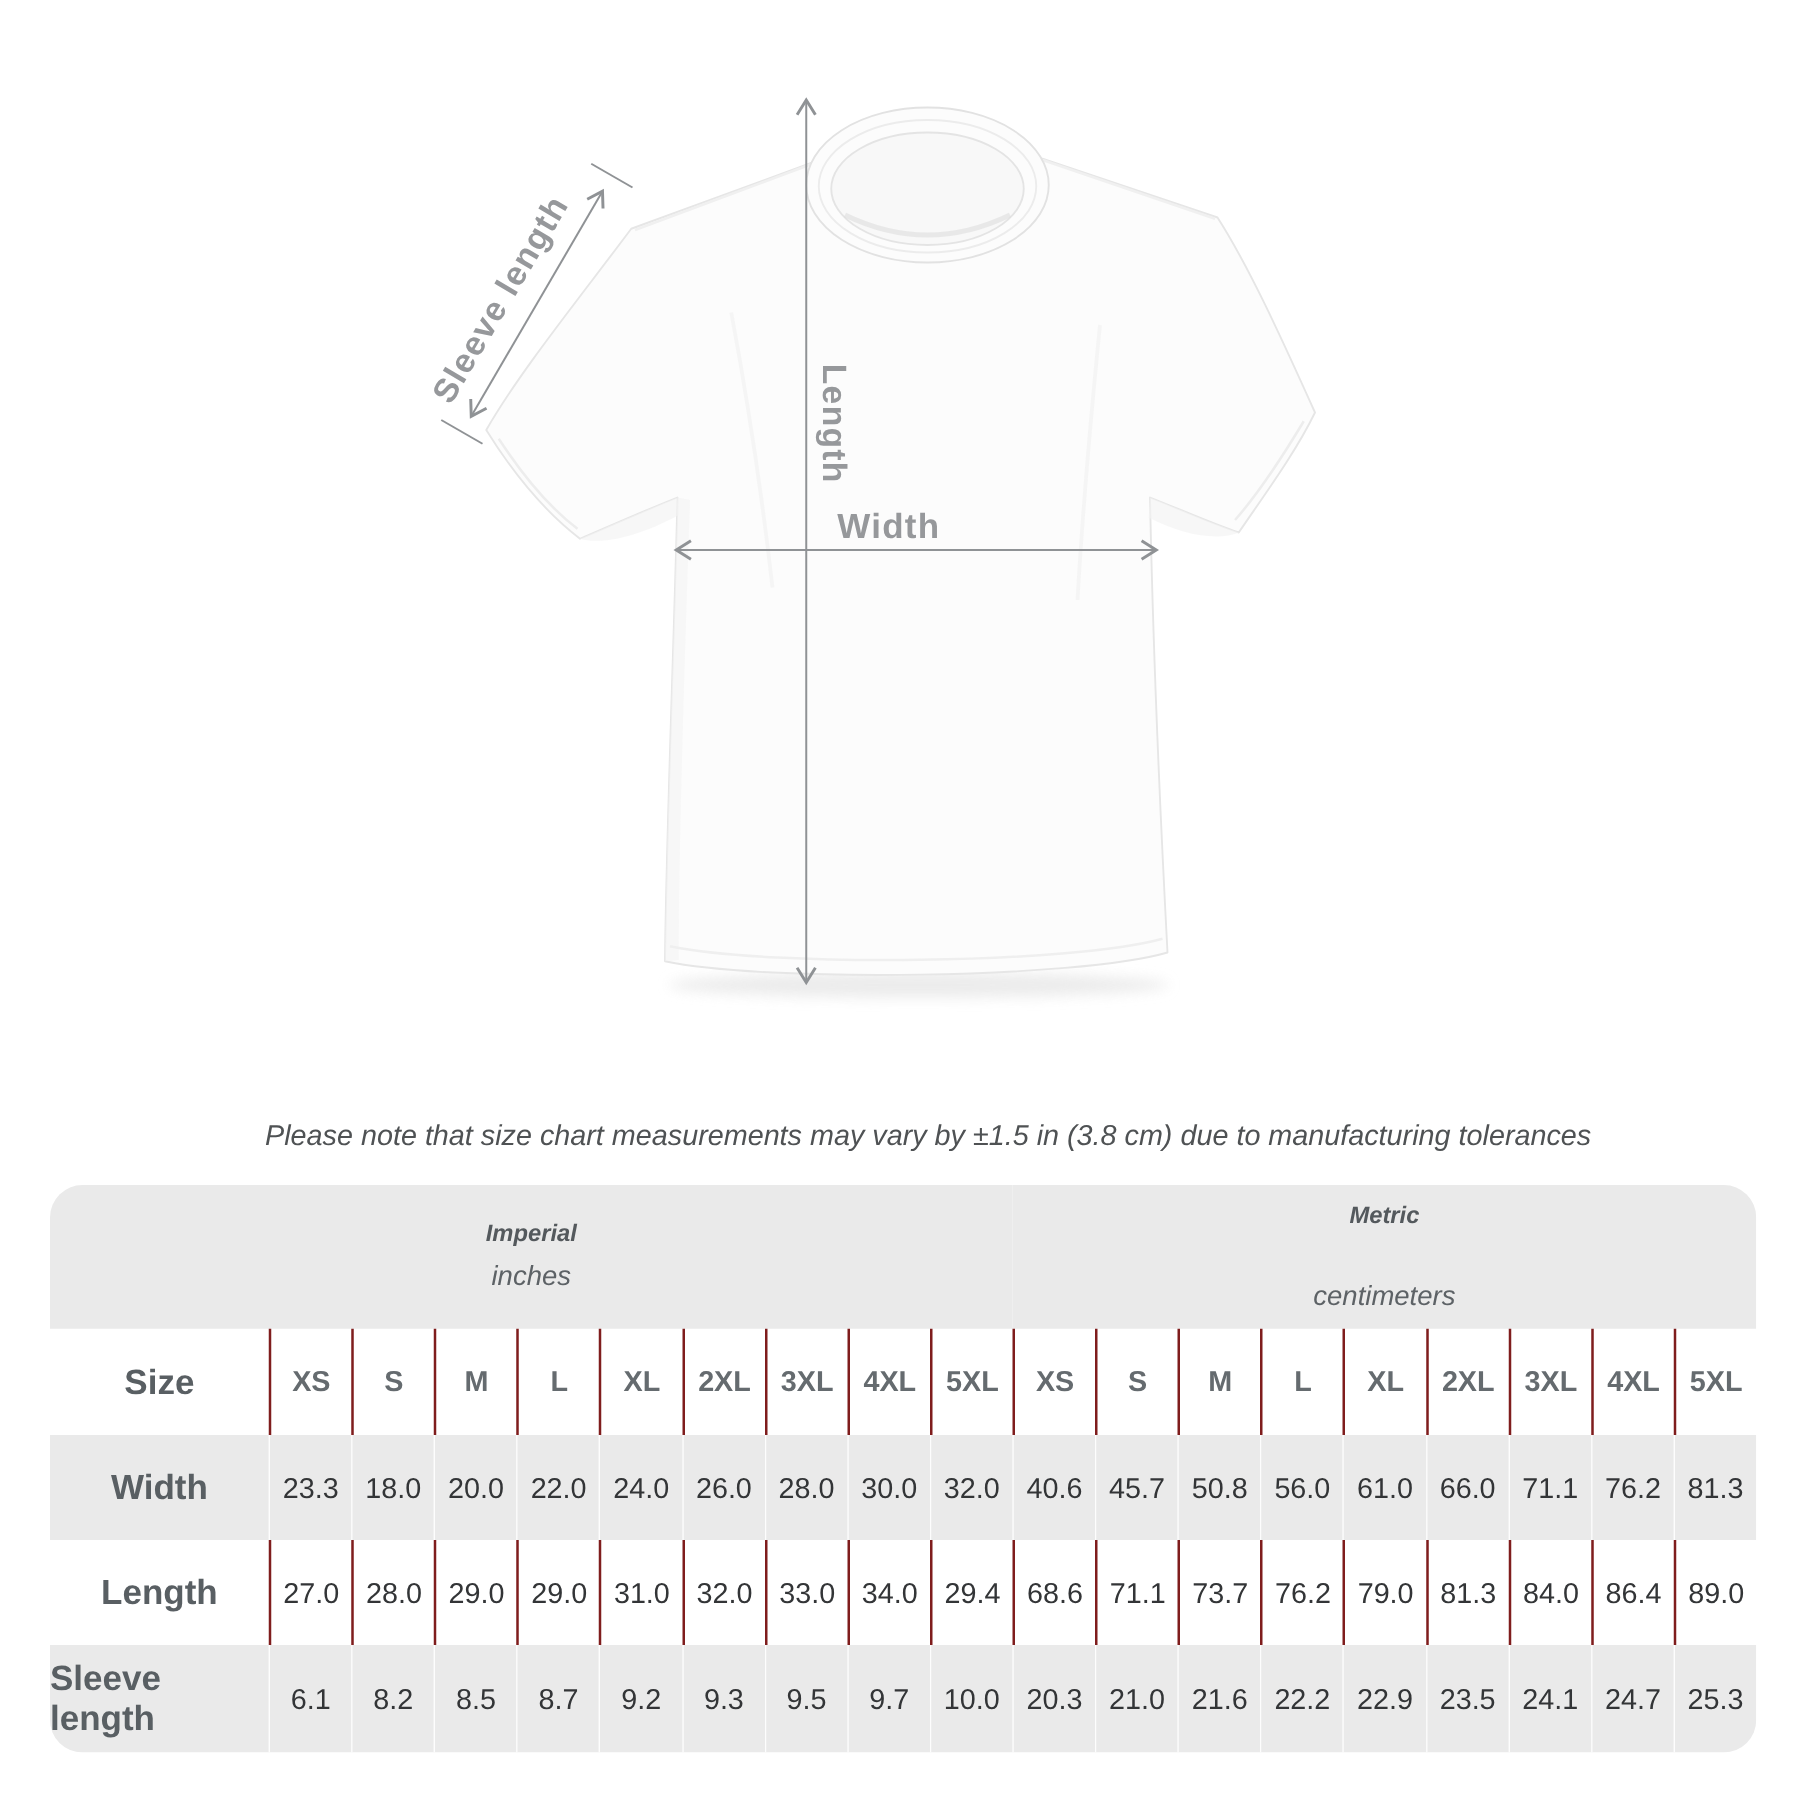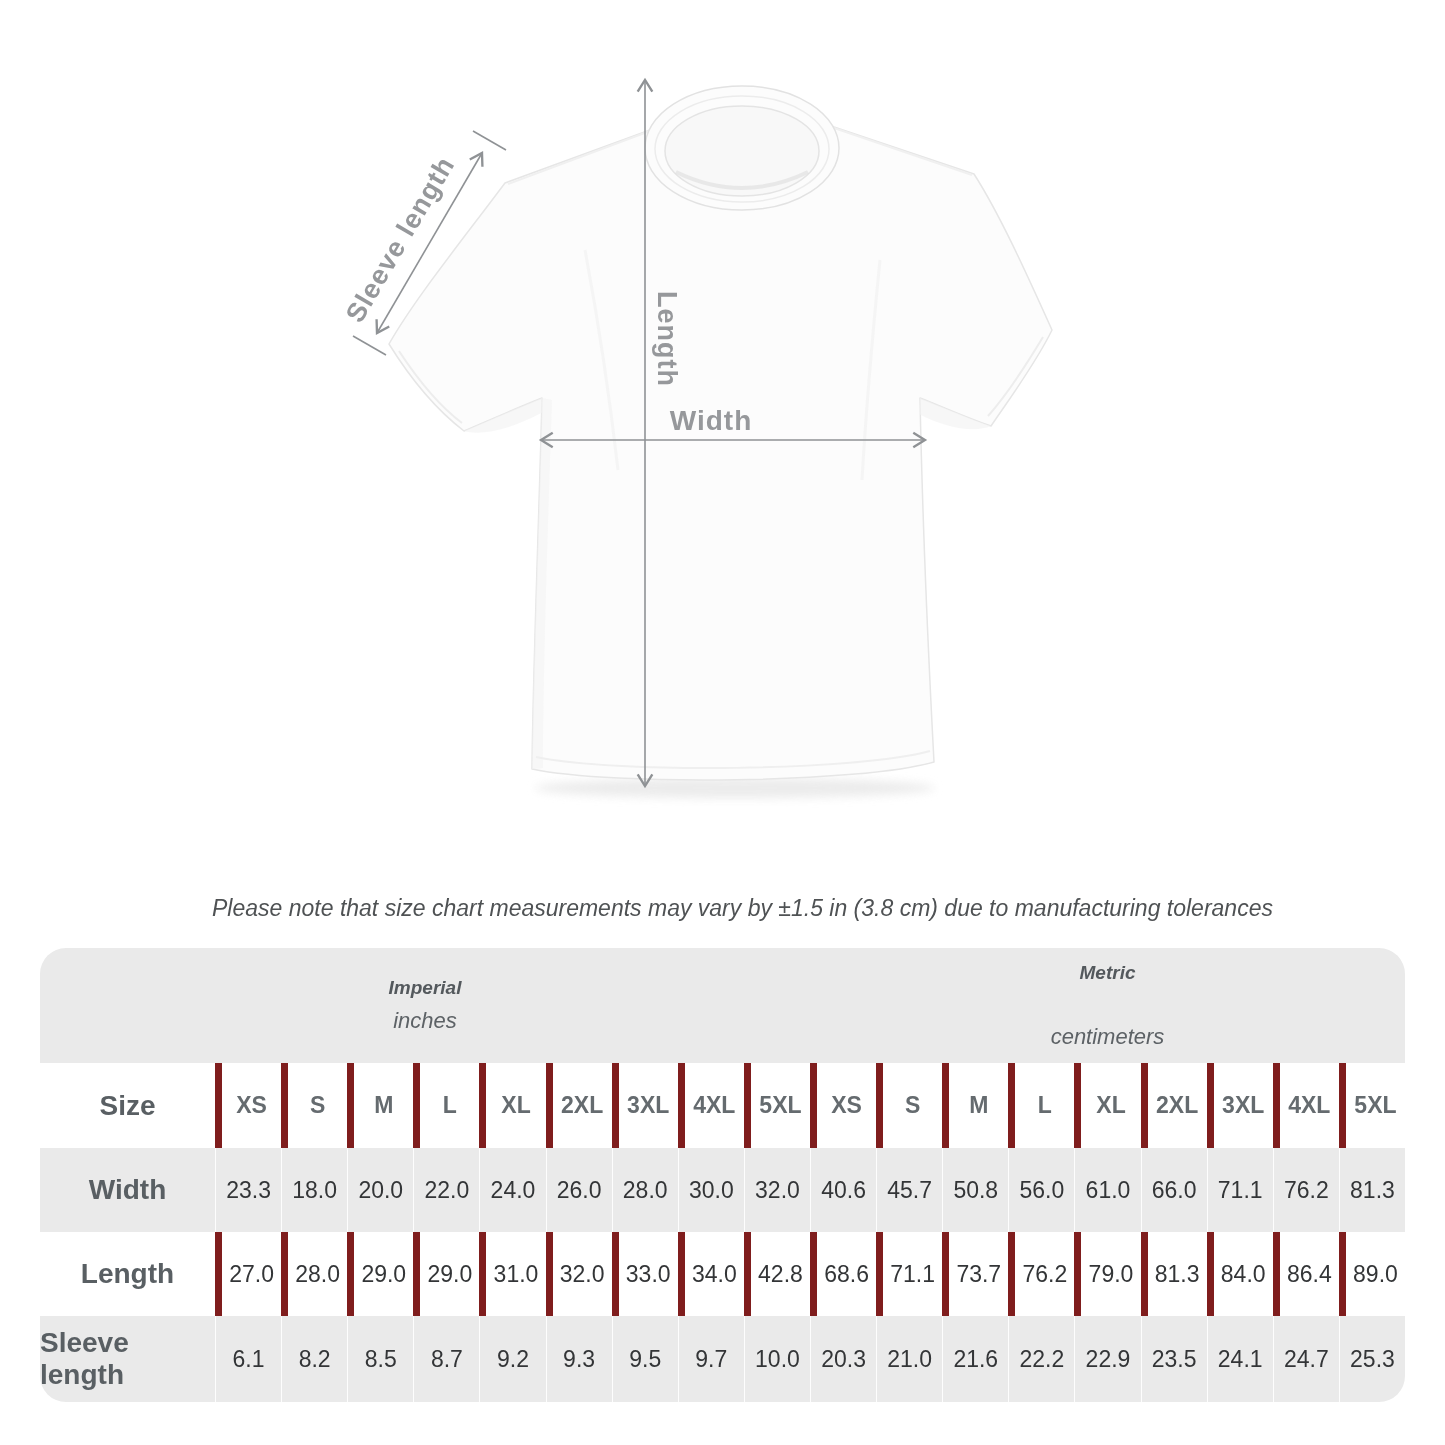--- a/index.html
+++ b/index.html
@@ -30,21 +30,21 @@
   .cell{display:flex;align-items:center;justify-content:center;}
   .band{background:#eaeaea;flex-direction:column;justify-content:center;gap:9px;}
   .band-left{grid-column:1/11;grid-row:1;}
   .band-right{grid-column:11/20;grid-row:1;gap:40px;}
   .band-title{font-size:19px;font-weight:bold;font-style:italic;color:#54595d;}
   .band-unit{font-size:22px;font-style:italic;color:#5d6266;}
   .lbl{font-size:28px;font-weight:bold;color:#595f63;}
   .sz{font-size:23px;font-weight:bold;color:#656b6f;}
   .val{font-size:23px;color:#333537;}
   .g{background:#eaeaea;}
-  .sep{border-left:7px solid #7f1d1d;}
+  .sep{border-left:2px solid #7f1d1d;}
   .sepg{border-left:1px solid rgba(255,255,255,0.9);}
 </style>
 </head>
 <body>
 
 <div class="canvas">
 
   <svg class="tshirt-svg" width="1445" height="940" viewBox="0 0 1445 940">
     <defs>
       <filter id="soft" x="-60%" y="-400%" width="220%" height="900%">
@@ -159,21 +159,21 @@
 
     <div class="cell lbl">Length</div>
     <div class="cell val sep">27.0</div>
     <div class="cell val sep">28.0</div>
     <div class="cell val sep">29.0</div>
     <div class="cell val sep">29.0</div>
     <div class="cell val sep">31.0</div>
     <div class="cell val sep">32.0</div>
     <div class="cell val sep">33.0</div>
     <div class="cell val sep">34.0</div>
-    <div class="cell val sep">42.8</div>
+    <div class="cell val sep">29.4</div>
     <div class="cell val sep">68.6</div>
     <div class="cell val sep">71.1</div>
     <div class="cell val sep">73.7</div>
     <div class="cell val sep">76.2</div>
     <div class="cell val sep">79.0</div>
     <div class="cell val sep">81.3</div>
     <div class="cell val sep">84.0</div>
     <div class="cell val sep">86.4</div>
     <div class="cell val sep">89.0</div>
 

